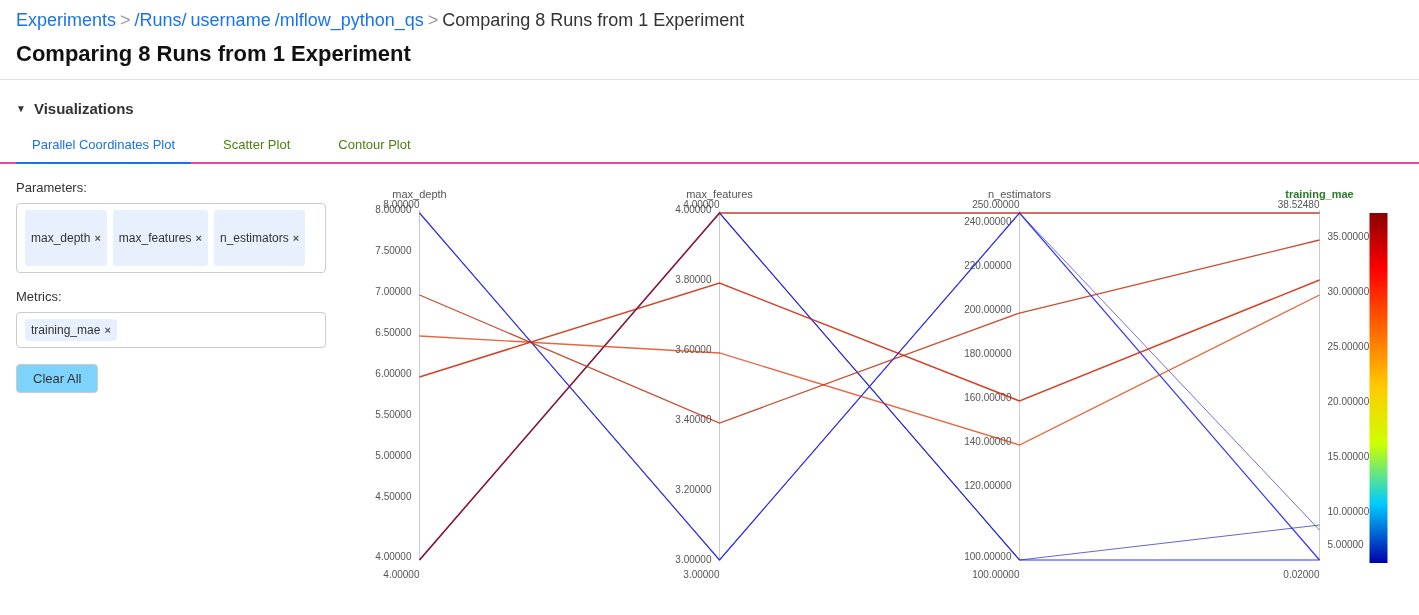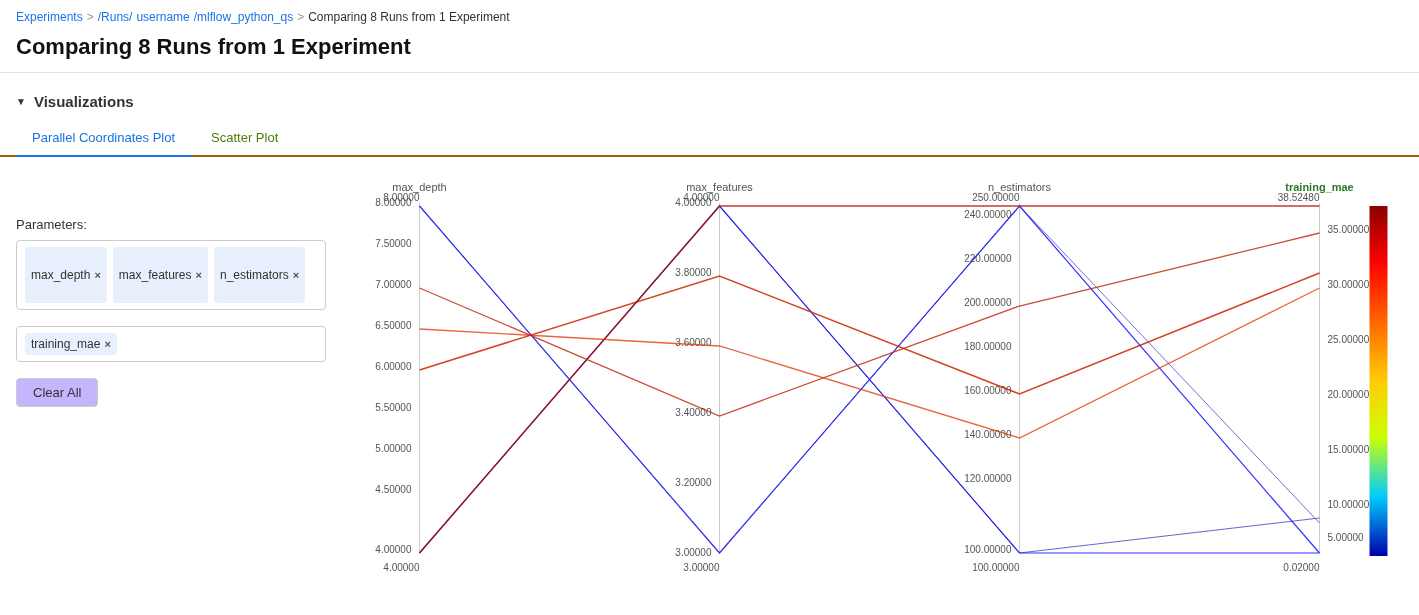--- a/index.html
+++ b/index.html
@@ -1,48 +1,48 @@
 <!DOCTYPE html>
 <html><head>
   <meta charset="utf-8">
   <style>
     * { box-sizing: border-box; margin: 0; padding: 0; }
     body { font-family: -apple-system, BlinkMacSystemFont, 'Segoe UI', sans-serif; font-size: 13px; color: #333; background: #fff; }
 
-    .breadcrumb { display: flex; align-items: center; gap: 4px; padding: 10px 16px 6px; font-size: 12px; color: #555; }
+    .breadcrumb { display: flex; align-items: center; gap: 4px; padding: 10px 16px 6px; font-size: 18px; color: #555; }
     .breadcrumb-sep { color: #999; }
     .breadcrumb-link { color: #1a73e8; cursor: pointer; }
     .breadcrumb-current { color: #333; }
 
     .page-title { font-size: 22px; font-weight: 600; padding: 4px 16px 12px; color: #111; }
 
     .divider { height: 1px; background: #e0e0e0; margin: 0 0 16px; }
 
     .visualizations-header { display: flex; align-items: center; gap: 8px; padding: 4px 16px 12px; font-size: 15px; font-weight: 700; cursor: pointer; }
     .chevron-icon { font-size: 10px; color: #333; }
 
-    .tabs { display: flex; align-items: center; gap: 4px; padding: 0 16px; border-bottom: 2px solid #a16207; margin-bottom: 16px; }
+    .tabs { display: flex; align-items: center; gap: 16px; padding: 0 16px; border-bottom: 2px solid #ec4899; margin-bottom: 16px; }
     .tab { padding: 8px 16px 10px; font-size: 13px; font-weight: 500; cursor: pointer; color: #4d7c0f; border-bottom: 2px solid transparent; margin-bottom: -2px; }
     .tab.active { color: #1a73e8; border-bottom-color: #1a73e8; }
 
     .main-content { display: flex; gap: 0; padding: 0 16px; }
 
     .left-panel { width: 310px; flex-shrink: 0; }
 
-    .panel-label { font-size: 13px; font-weight: 500; color: #333; margin-bottom: 8px; margin-top: 44px; }
+    .panel-label { font-size: 13px; font-weight: 500; color: #333; margin-bottom: 8px; }
 
     .tag-box { border: 1px solid #ccc; border-radius: 4px; padding: 6px 8px; display: flex; flex-wrap: wrap; gap: 6px; margin-bottom: 16px; min-height: 70px; }
     .tag { display: flex; align-items: center; gap: 4px; background: #e8f0fe; border-radius: 3px; padding: 2px 6px; font-size: 12px; color: #333; }
     .tag-close { cursor: pointer; color: #555; font-size: 11px; font-weight: bold; }
 
     .metrics-label { font-size: 13px; font-weight: 500; margin-bottom: 8px; }
     .metrics-box { border: 1px solid #ccc; border-radius: 4px; padding: 6px 8px; display: flex; flex-wrap: wrap; gap: 6px; margin-bottom: 16px; min-height: 36px; }
     .metric-tag { display: flex; align-items: center; gap: 4px; background: #e8f0fe; border-radius: 3px; padding: 2px 6px; font-size: 12px; color: #333; }
 
-    .clear-all-btn { border: 1px solid #ccc; background: #c4b5fd; border-radius: 4px; padding: 6px 16px; font-size: 13px; cursor: pointer; color: #333; }
+    .clear-all-btn { border: 1px solid #ccc; background: #7dd3fc; border-radius: 4px; padding: 6px 16px; font-size: 13px; cursor: pointer; color: #333; }
 
     .chart-area { flex: 1; position: relative; overflow: hidden; }
 
     .chart-svg { width: 100%; height: 420px; }
 
     .axis-label { font-size: 11px; fill: #555; text-anchor: middle; }
     .axis-label-green { font-size: 11px; fill: #2a7a2a; text-anchor: middle; font-weight: 600; }
     .tick-label { font-size: 10px; fill: #555; text-anchor: end; }
     .tick-label-right { font-size: 10px; fill: #555; text-anchor: start; }
   </style>
@@ -64,20 +64,21 @@
 <div class="divider"></div>
 
 <div class="visualizations-header">
   <span class="chevron-icon">▼</span>
   <span>Visualizations</span>
 </div>
 
 <div class="tabs">
   <div class="tab active">Parallel Coordinates Plot</div>
   <div class="tab">Scatter Plot</div>
+  <div class="tab">Contour Plot</div>
 </div>
 
 <div class="main-content">
 
   <div class="left-panel">
 
     <div class="panel-label">Parameters:</div>
 
     <div class="tag-box">
       <span class="tag">
@@ -87,20 +88,21 @@
       <span class="tag">
         <span>max_features</span>
         <span class="tag-close">×</span>
       </span>
       <span class="tag">
         <span>n_estimators</span>
         <span class="tag-close">×</span>
       </span>
     </div>
 
+    <div class="metrics-label">Metrics:</div>
 
     <div class="metrics-box">
       <span class="metric-tag">
         <span>training_mae</span>
         <span class="tag-close">×</span>
       </span>
     </div>
 
     <button class="clear-all-btn">Clear All</button>
 

